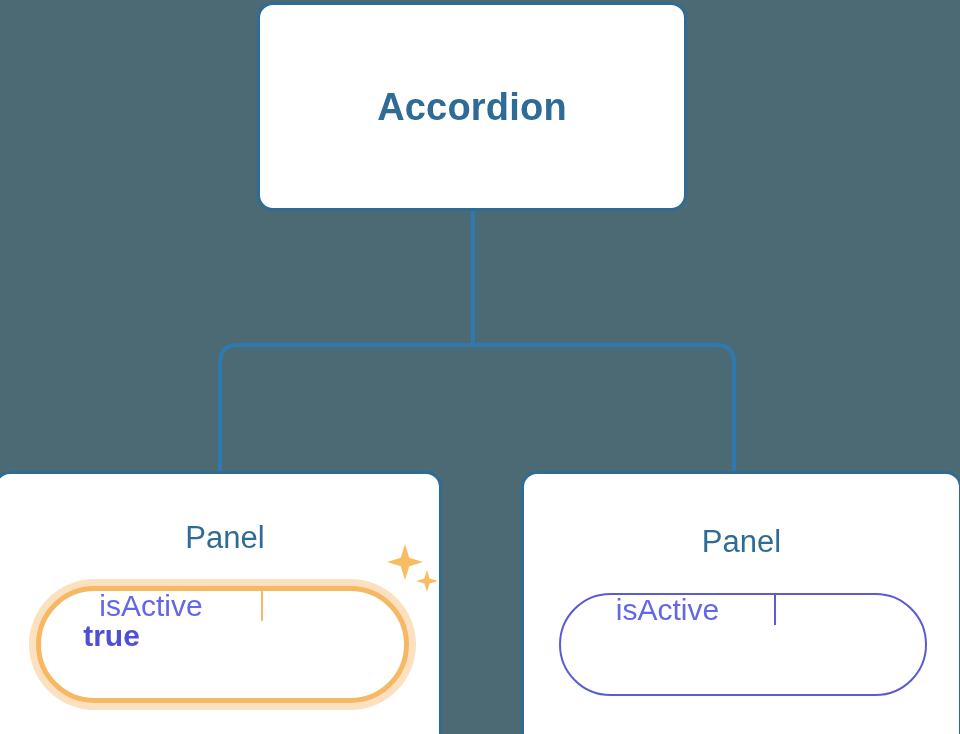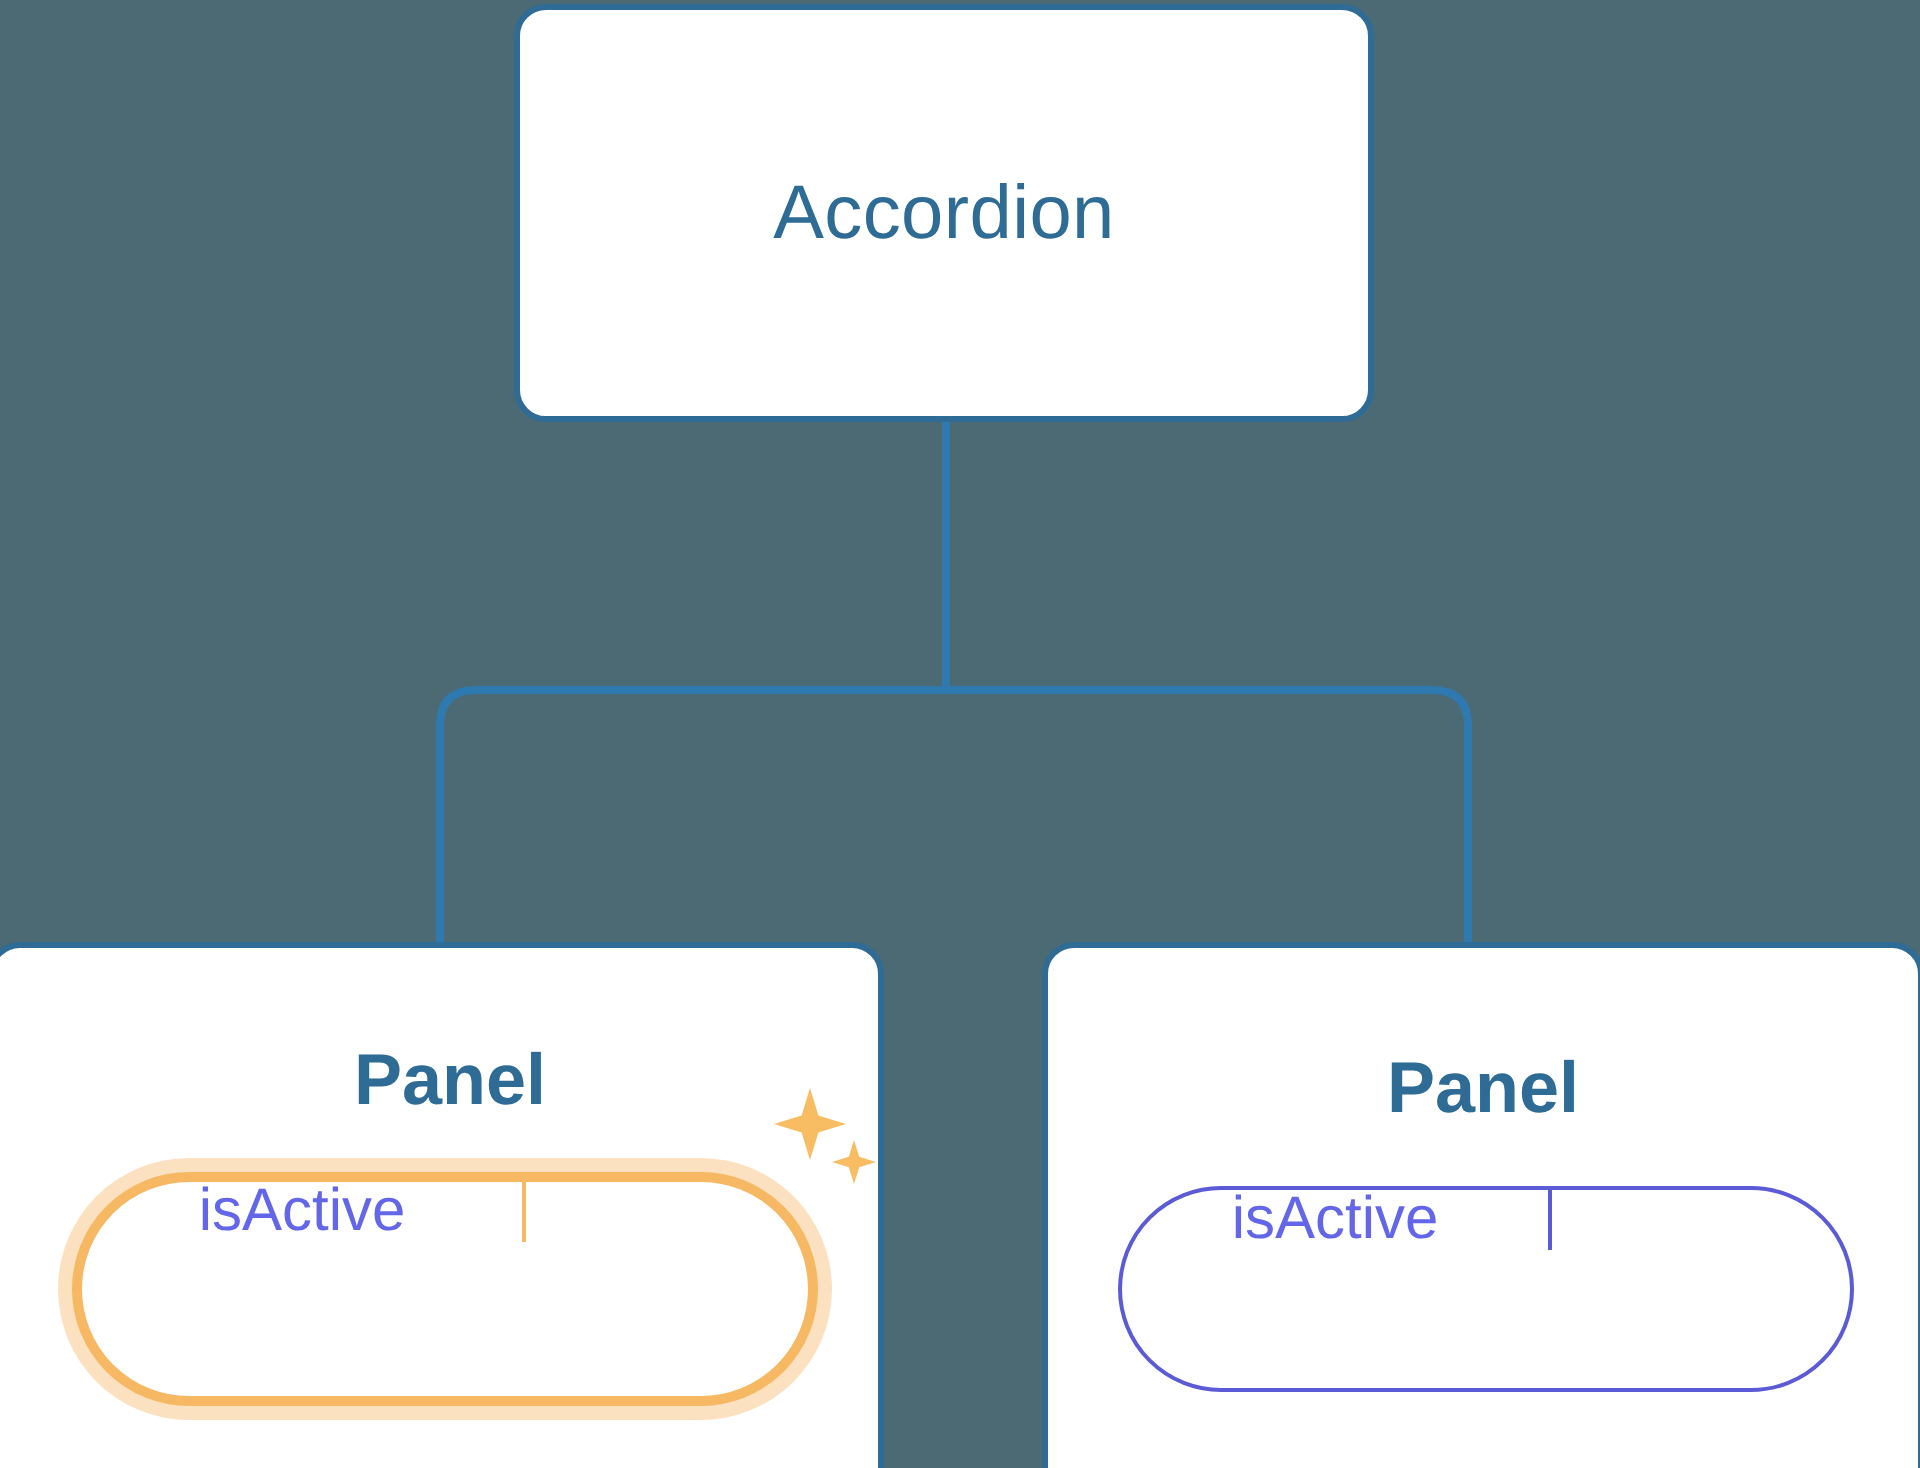--- a/index.html
+++ b/index.html
@@ -50,21 +50,21 @@
     width: 430px;
     height: 209px;
     display: flex;
     align-items: center;
     justify-content: center;
   }
 
   .node-title {
     color: #2E6C96;
     font-size: 38px;
-    font-weight: 400;
+    font-weight: 700;
     letter-spacing: 0.2px;
     line-height: 1;
     white-space: nowrap;
     text-align: right;
   }
 
   
   .panel-card {
     position: absolute;
     background: #FFFFFF;
@@ -87,22 +87,22 @@
     width: 441px;
     height: 290px;
     border-radius: 16px;
   }
 
   .panel-title {
     position: absolute;
     width: 100%;
     text-align: center;
     color: #2E6C96;
-    font-size: 36px;
-    font-weight: 700;
+    font-size: 31px;
+    font-weight: 400;
     line-height: 1;
     white-space: nowrap;
   }
 
   #node-panel-left .panel-title { top: 48px; left: 7px; }
   #node-panel-right .panel-title { top: 52px; left: 0; }
 
   
   .prop-pill {
     position: absolute;
@@ -199,20 +199,21 @@
   <div class="node" id="node-accordion">
     <span class="node-title">Accordion</span>
   </div>
 
   <div class="panel-card" id="node-panel-left">
 
     <span class="panel-title">Panel</span>
 
     <div class="prop-pill highlight" id="pill-left">
       <span class="pill-cell pill-key">isActive</span>
+      <span class="pill-cell pill-val">true</span>
     </div>
 
     <svg class="sparkles" viewBox="0 0 60 60" fill="none">
       <path d="M20 2 L24.2 15.8 L38 20 L24.2 24.2 L20 38 L15.8 24.2 L2 20 L15.8 15.8 Z" fill="#F8BC63"></path>
       <path d="M42 28 L44.6 36.4 L53 39 L44.6 41.6 L42 50 L39.4 41.6 L31 39 L39.4 36.4 Z" fill="#F8BC63"></path>
     </svg>
   </div>
 
   <div class="panel-card" id="node-panel-right">
 

